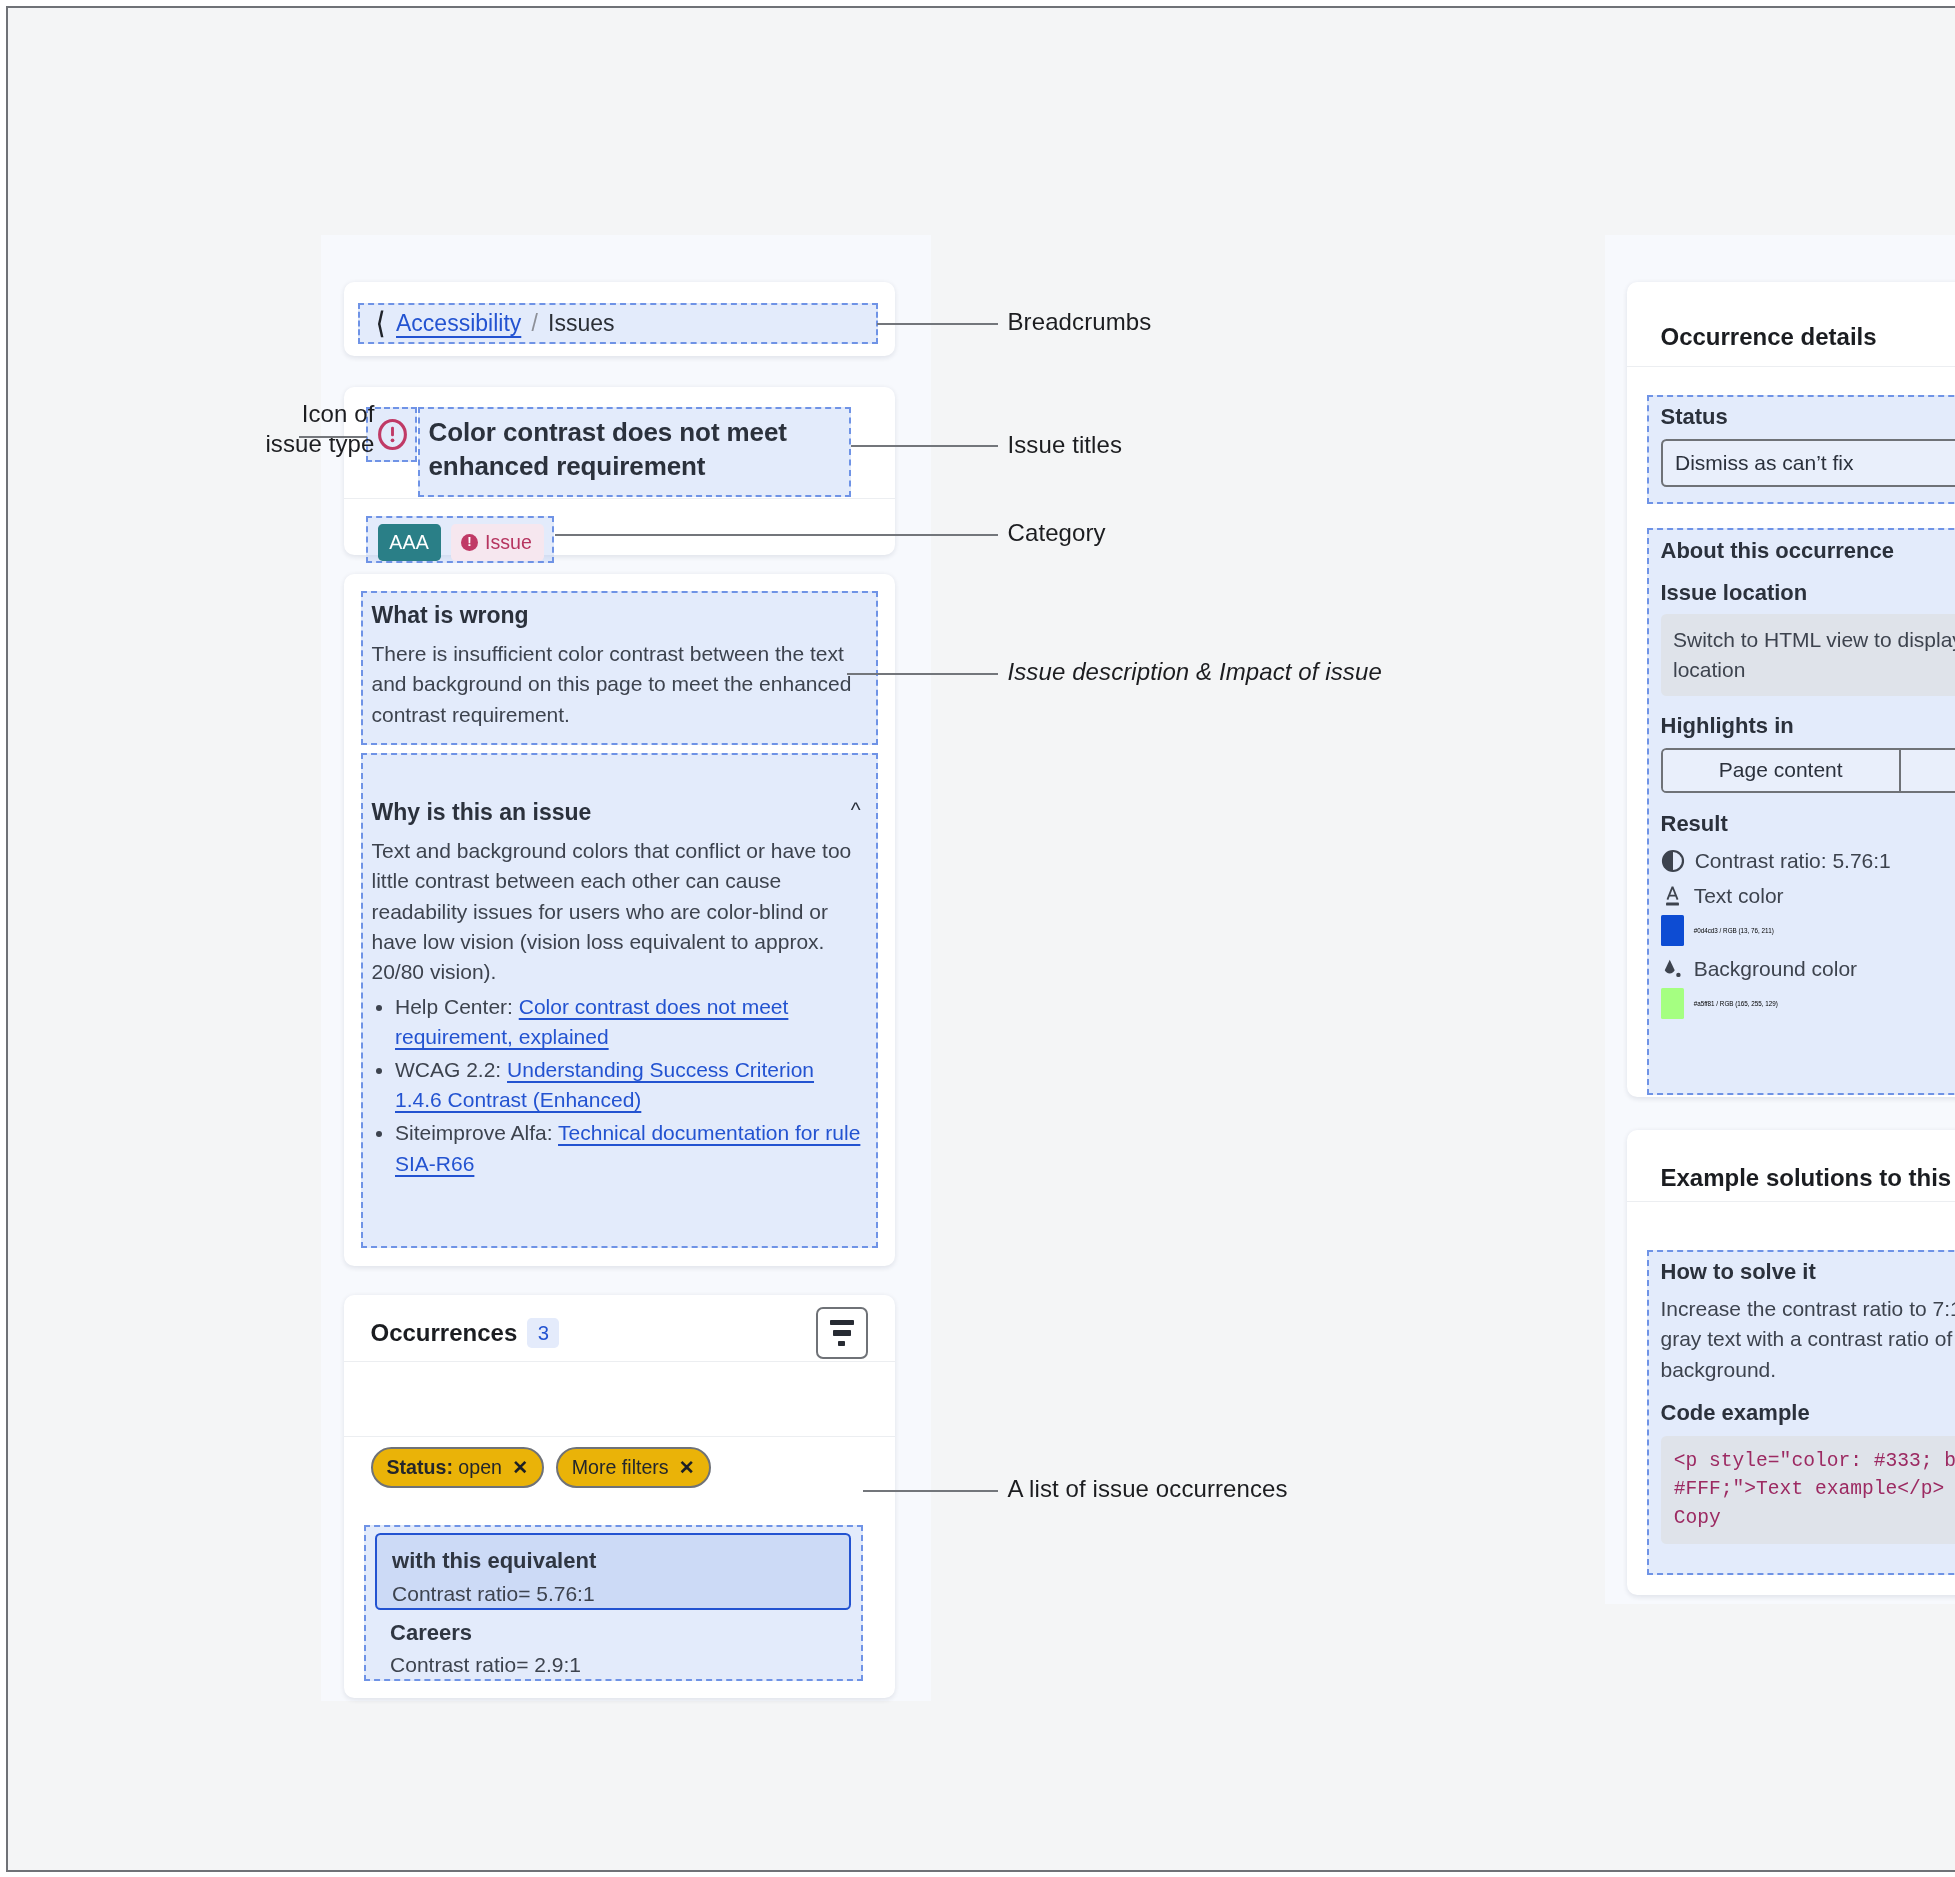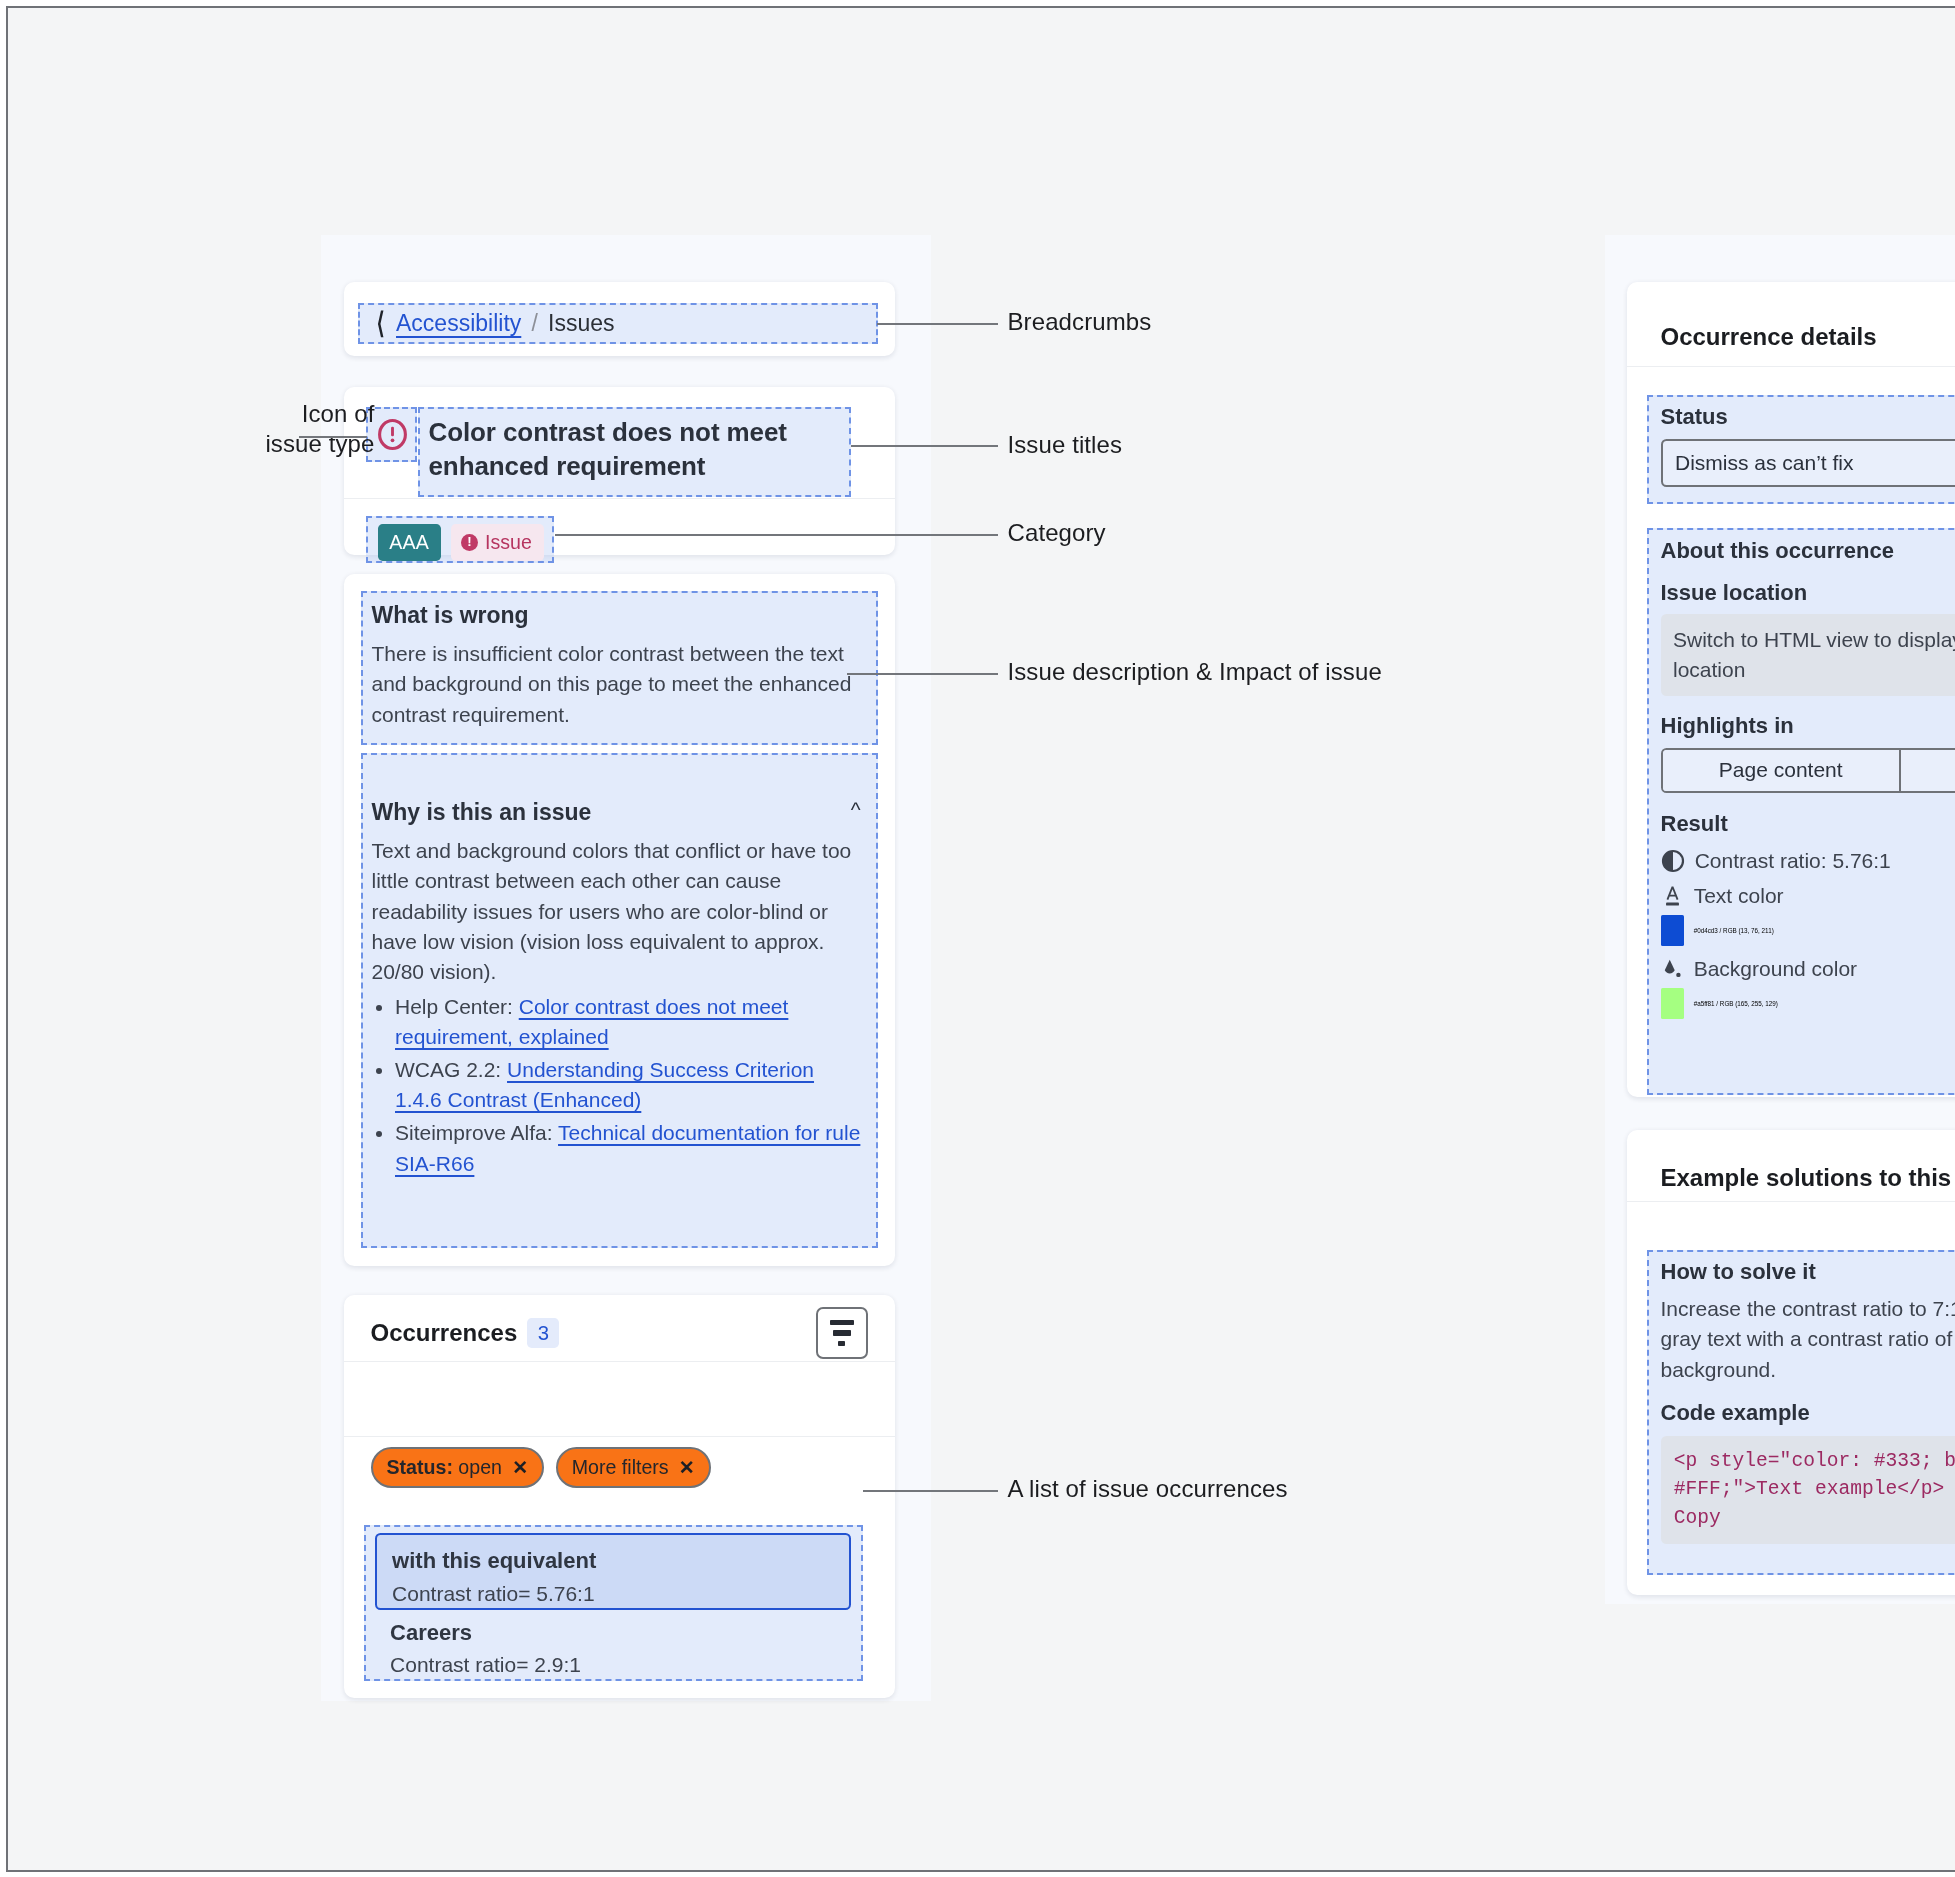--- a/index.html
+++ b/index.html
@@ -169,21 +169,21 @@
     align-items: center; justify-content: center; gap: 5.5px;
   }
   .filter-btn i { display: block; background: #272b33; height: 5.1px; border-radius: 0.8px; }
   .filter-btn i:nth-child(1){ width: 24px; }
   .filter-btn i:nth-child(2){ width: 18px; }
   .filter-btn i:nth-child(3){ width: 7.8px; }
 
   .chips { position: absolute; display: flex; gap: 11.7px; }
   .chip {
     border: 2px solid #6f7277; border-radius: 391px;
-    background: #f97316; color: #23262c;
+    background: #eab308; color: #23262c;
     font-size: 19.6px; padding: 7px 14px;
     display: flex; align-items: center; gap: 10.2px;
     white-space: nowrap;
   }
   .chip b { font-weight: 700; }
   .chip .x { font-size: 19px; font-weight: 700; color: #1c1f25; }
 
   .occ-item { position: absolute; box-sizing: border-box; }
   .occ-item.sel {
     background: #ccdaf6;
@@ -437,19 +437,19 @@
   <div class="leader" style="left:869px; top:315px; width:121px;"></div>
   <div class="callout right" style="left:1000px; top:299px; width:352px;">Breadcrumbs</div>
 
   <div class="leader" style="left:843px; top:437px; width:147px;"></div>
   <div class="callout right" style="left:1000px; top:422px; width:352px;">Issue titles</div>
 
   <div class="leader" style="left:547px; top:526px; width:443px;"></div>
   <div class="callout right" style="left:1000px; top:510px; width:352px;">Category</div>
 
   <div class="leader" style="left:839px; top:665px; width:151px;"></div>
-  <div class="callout right" style="left:1000px; top:649px; width:547px;">Issue description &amp; Impact of issue</div>
+  <div class="callout right" style="left:1000px; top:649px; width:547px;font-style:italic;">Issue description &amp; Impact of issue</div>
 
   <div class="leader" style="left:855px; top:1482px; width:135px;"></div>
   <div class="callout right" style="left:1000px; top:1466px; width:469px;">A list of issue occurrences</div>
 
 </div>
 
 
 </body></html>

